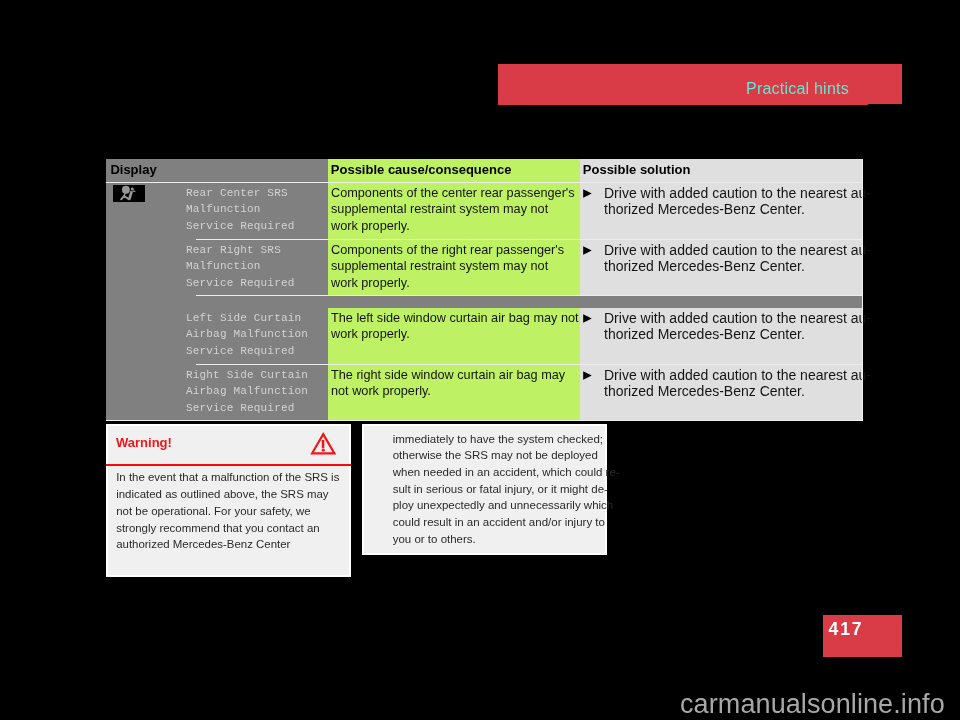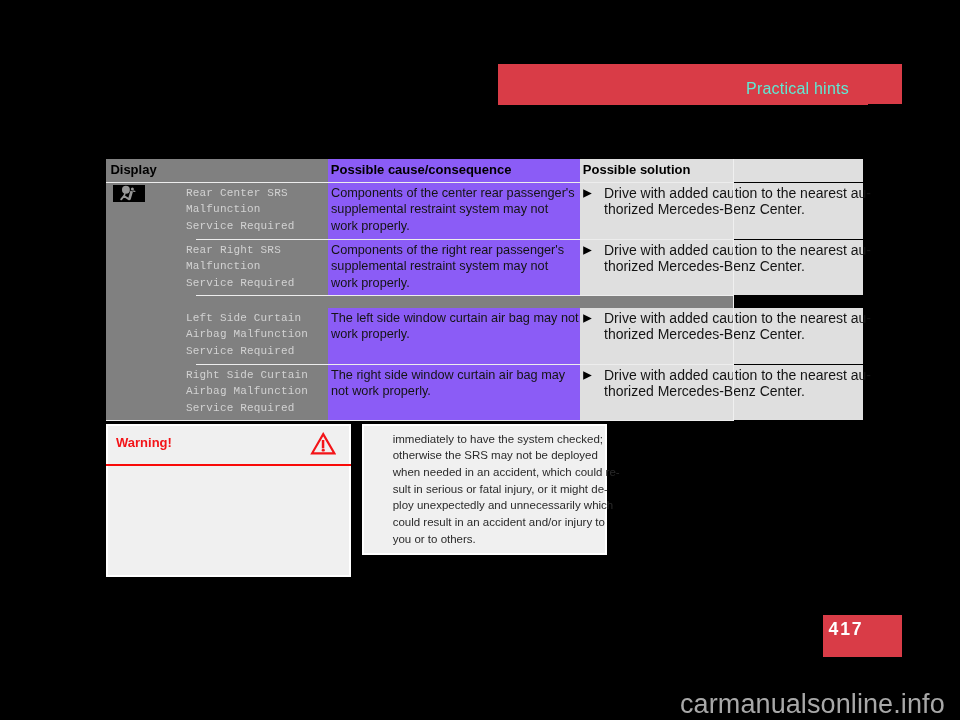--- a/index.html
+++ b/index.html
@@ -36,30 +36,30 @@
     font-weight: normal;
     white-space: nowrap;
     line-height: 18px;
     letter-spacing: 0.22px;
   }
 
   
   .tbl {
     position: absolute;
     left: 106px; top: 159px;
-    width: 628px;
+    width: 757px;
     background: #808080;
   }
   .trow { display: flex; position: relative; }
   .trow.r0 .c1, .trow.r0 .c2, .trow.r0 .c3 { height: 56px; }
   .trow.r1 .c1, .trow.r1 .c2, .trow.r1 .c3 { height: 55px; }
   .trow.r2 .c1, .trow.r2 .c2, .trow.r2 .c3 { height: 56px; margin-top: 12px; }
   .trow.r3 .c1, .trow.r3 .c2, .trow.r3 .c3 { height: 55px; }
   .c1 { width: 222px; flex: 0 0 222px; background: #808080; position: relative; }
-  .c2 { width: 252px; flex: 0 0 252px; background: #8b5cf6; position: relative; }
+  .c2 { width: 252px; flex: 0 0 252px; background: #bef264; position: relative; }
   .c3 { width: 283px; flex: 0 0 283px; background: #dfdfdf; position: relative; }
 
   
   .thead .c1, .thead .c2, .thead .c3 { height: 23px; }
   .th {
     font-size: 13px; font-weight: bold; color: #000;
     padding-left: 2.8px; padding-top: 2.9px;
     line-height: 15px;
   }
   .thead .c1 .th { padding-left: 4.4px; }
@@ -274,20 +274,25 @@
   </div>
 
   <div class="wbox" id="wbox1">
     <div class="wtitle">Warning!</div>
     <svg class="wtri" width="26" height="24" viewBox="0 0 26 24">
         <path d="M13.2 2.1 L24.3 21.3 L2.1 21.3 Z" fill="none" stroke="#f31418" stroke-width="2.15" stroke-linejoin="miter"></path>
         <rect x="11.8" y="8.0" width="2.5" height="8.4" fill="#f31418"></rect>
         <rect x="11.6" y="17.1" width="3.3" height="2.5" rx="1.1" fill="#f31418"></rect>
       </svg>
     <div class="wrule"></div>
+    <div class="wbody">In the event that a malfunction of the SRS is
+indicated as outlined above, the SRS may
+not be operational. For your safety, we
+strongly recommend that you contact an
+authorized Mercedes-Benz Center</div>
   </div>
 
   <div class="wbox" id="wbox2">
     <div class="wbody2">immediately to have the system checked;
 otherwise the SRS may not be deployed
 when needed in an accident, which could re-
 sult in serious or fatal injury, or it might de-
 ploy unexpectedly and unnecessarily which
 could result in an accident and/or injury to
 you or to others.</div>

